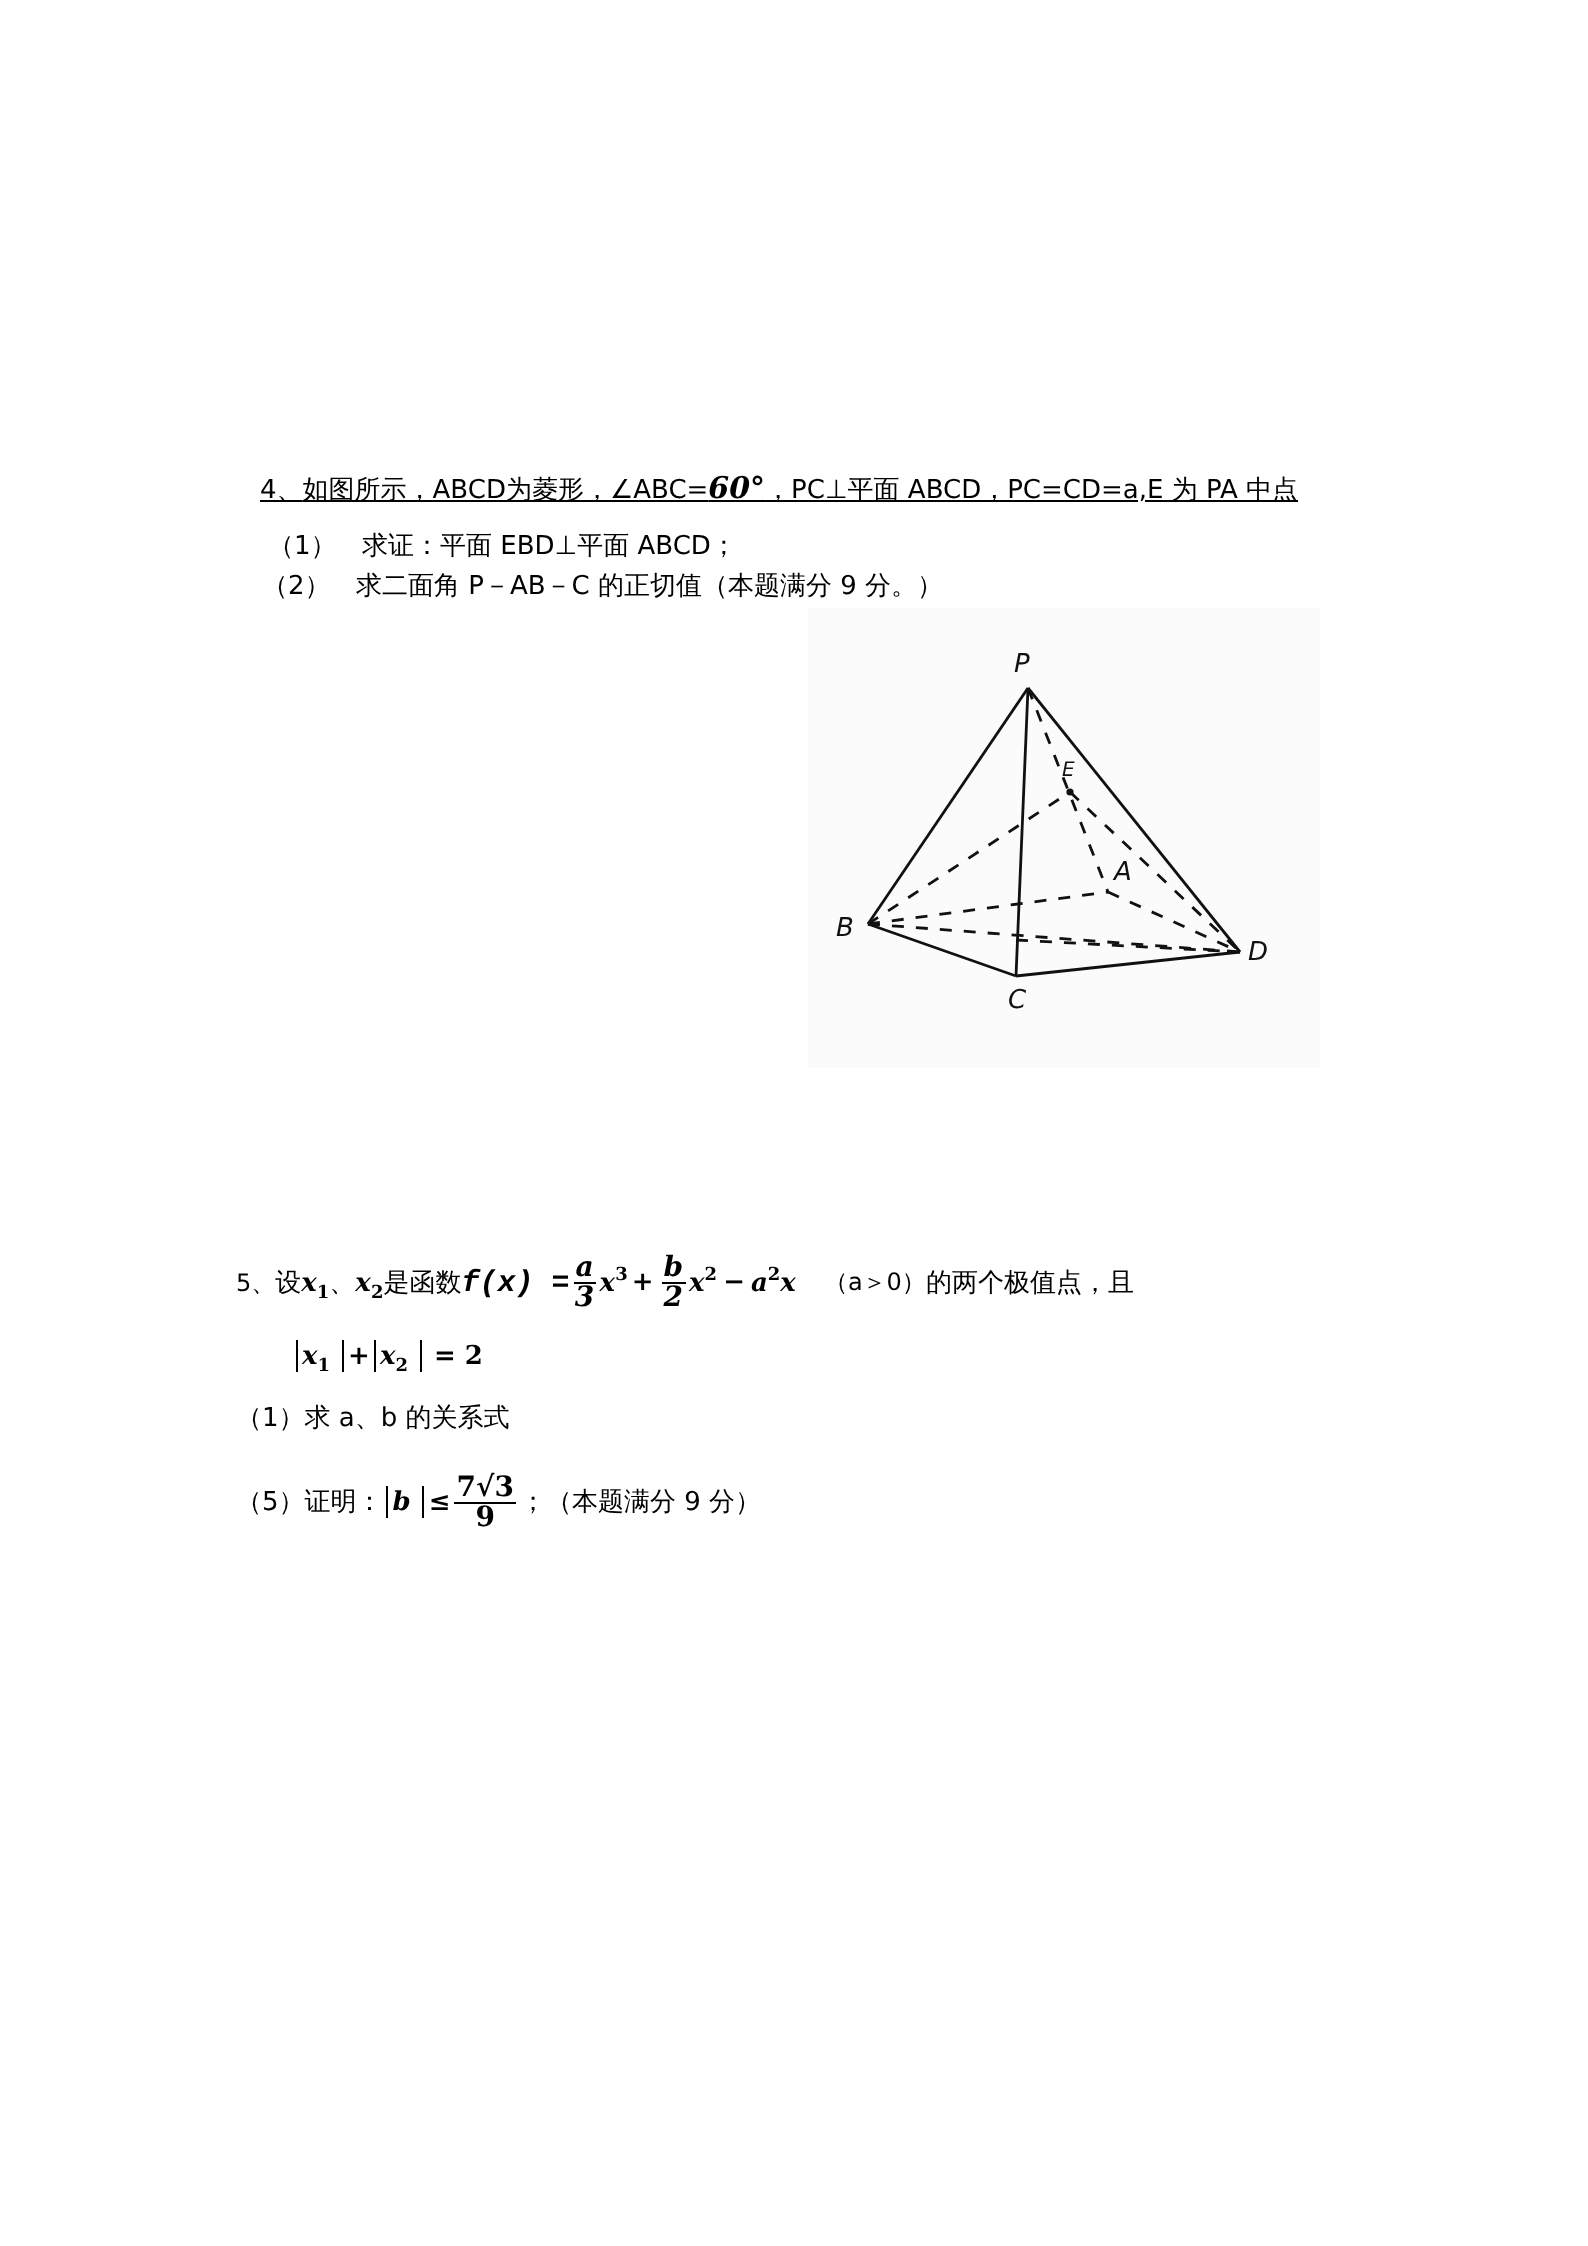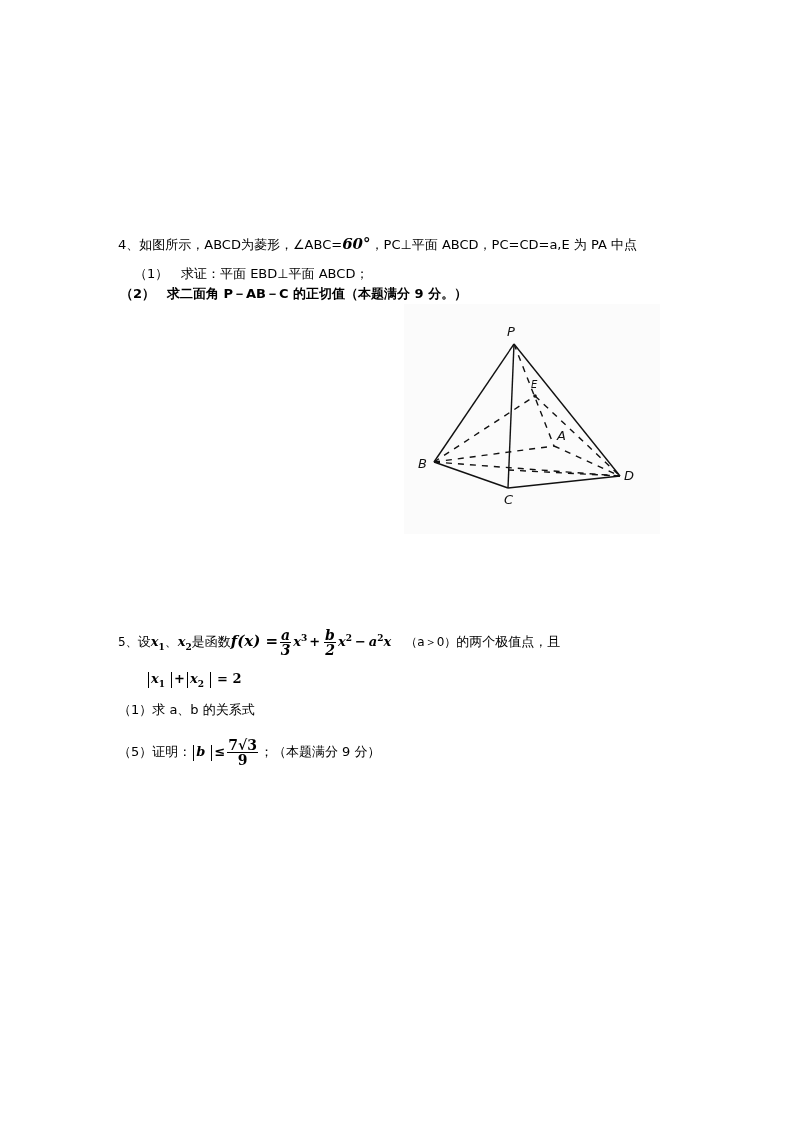--- a/index.html
+++ b/index.html
@@ -13,29 +13,29 @@
   .frac .n { border-bottom:1px solid #000; padding:0 1px; line-height:14px; font-size:14px; }
   .frac .d { line-height:14px; font-size:14px; }
   .small { font-size:12px; }
   .figure { position:absolute; left:404px; top:304px; width:256px; height:230px; background:#fbfbfb; }
   .figure svg { width:100%; height:100%; }
   .bar { display:inline-block; border-left:1.5px solid #000; height:16px; vertical-align:middle; margin:0 2px; }
 </style>
 </head>
 <body>
 
-<div class="line" style="left:118px;top:236px;">
+<div class="line" style="left:130px;top:236px;text-decoration:underline;">
   <span>4、</span><span>如图所示，ABCD为菱形，∠ABC=</span><span class="mathr" style="font-size:15px;font-style:italic;">60°</span><span>，PC⊥平面 ABCD，PC=CD=a,E 为 PA 中点</span>
 </div>
 
 <div class="line" style="left:120px;top:266px;margin-left:14px;">
   <span class="num" style="width:47px;">（1）</span><span>求证：平面 EBD⊥平面 ABCD；</span>
 </div>
 
-<div class="line" style="left:120px;top:286px;font-weight:bold;">
+<div class="line" style="left:131px;top:286px;">
   <span class="num" style="width:47px;">（2）</span><span>求二面角 P－AB－C 的正切值（本题满分 9 分。）</span>
 </div>
 
 <div class="figure">
   <svg viewBox="0 0 256 230">
     <g stroke="#111" stroke-width="1.4" fill="none">
 
       <line x1="110" y1="40" x2="30" y2="158"></line>
       <line x1="110" y1="40" x2="104" y2="184"></line>
       <line x1="110" y1="40" x2="216" y2="172"></line>
@@ -58,21 +58,21 @@
       <text x="127" y="84" font-size="10">E</text>
       <text x="153" y="136">A</text>
       <text x="14" y="164">B</text>
       <text x="100" y="200">C</text>
       <text x="220" y="176">D</text>
     </g>
   </svg>
 </div>
 
 <div class="line" style="left:118px;top:623px;height:30px;line-height:30px;">
-  <span class="small">5、</span><span>设</span><span class="mathb">x</span><sub class="mathr" style="font-size:9px;">1</sub><span>、</span><span class="mathb">x</span><sub class="mathr" style="font-size:9px;">2</sub><span>是函数</span><span class="mathb" style="font-size:15px;">f(x) =</span><span class="frac mathb">
+  <span class="small">5、</span><span>设</span><span class="mathb">x</span><sub class="mathr" style="font-size:9px;">1</sub><span>、</span><span class="mathb">x</span><sub class="mathr" style="font-size:9px;">2</sub><span>是函数</span><span class="mathb" style="font-size:15px;font-family:Liberation Mono, monospace;">f(x) =</span><span class="frac mathb">
       <span class="n">a</span>
       <span class="d mathr">3</span>
     </span><span class="mathb">x</span><sup class="mathr" style="font-size:9px;">3</sup><span class="mathr" style="margin:0 2px;">+</span><span class="frac mathb">
       <span class="n">b</span>
       <span class="d mathr">2</span>
     </span><span class="mathb">x</span><sup class="mathr" style="font-size:9px;">2</sup><span class="mathr" style="margin:0 3px;">−</span><span class="mathb">a</span><sup class="mathr" style="font-size:9px;">2</sup><span class="mathb">x</span><span class="small" style="margin-left:14px;">（a＞0）</span><span>的两个极值点，且</span>
 </div>
 
 <div class="line" style="left:146px;top:668px;height:22px;line-height:22px;text-align:right;">
   <span class="bar"></span><span class="mathb">x</span><sub class="mathr" style="font-size:9px;">1</sub><span class="bar" style="margin-left:6px;"></span><span class="mathr">+</span><span class="bar"></span><span class="mathb">x</span><sub class="mathr" style="font-size:9px;">2</sub><span class="bar" style="margin-left:6px;"></span><span class="mathr" style="margin-left:4px;">= 2</span>

